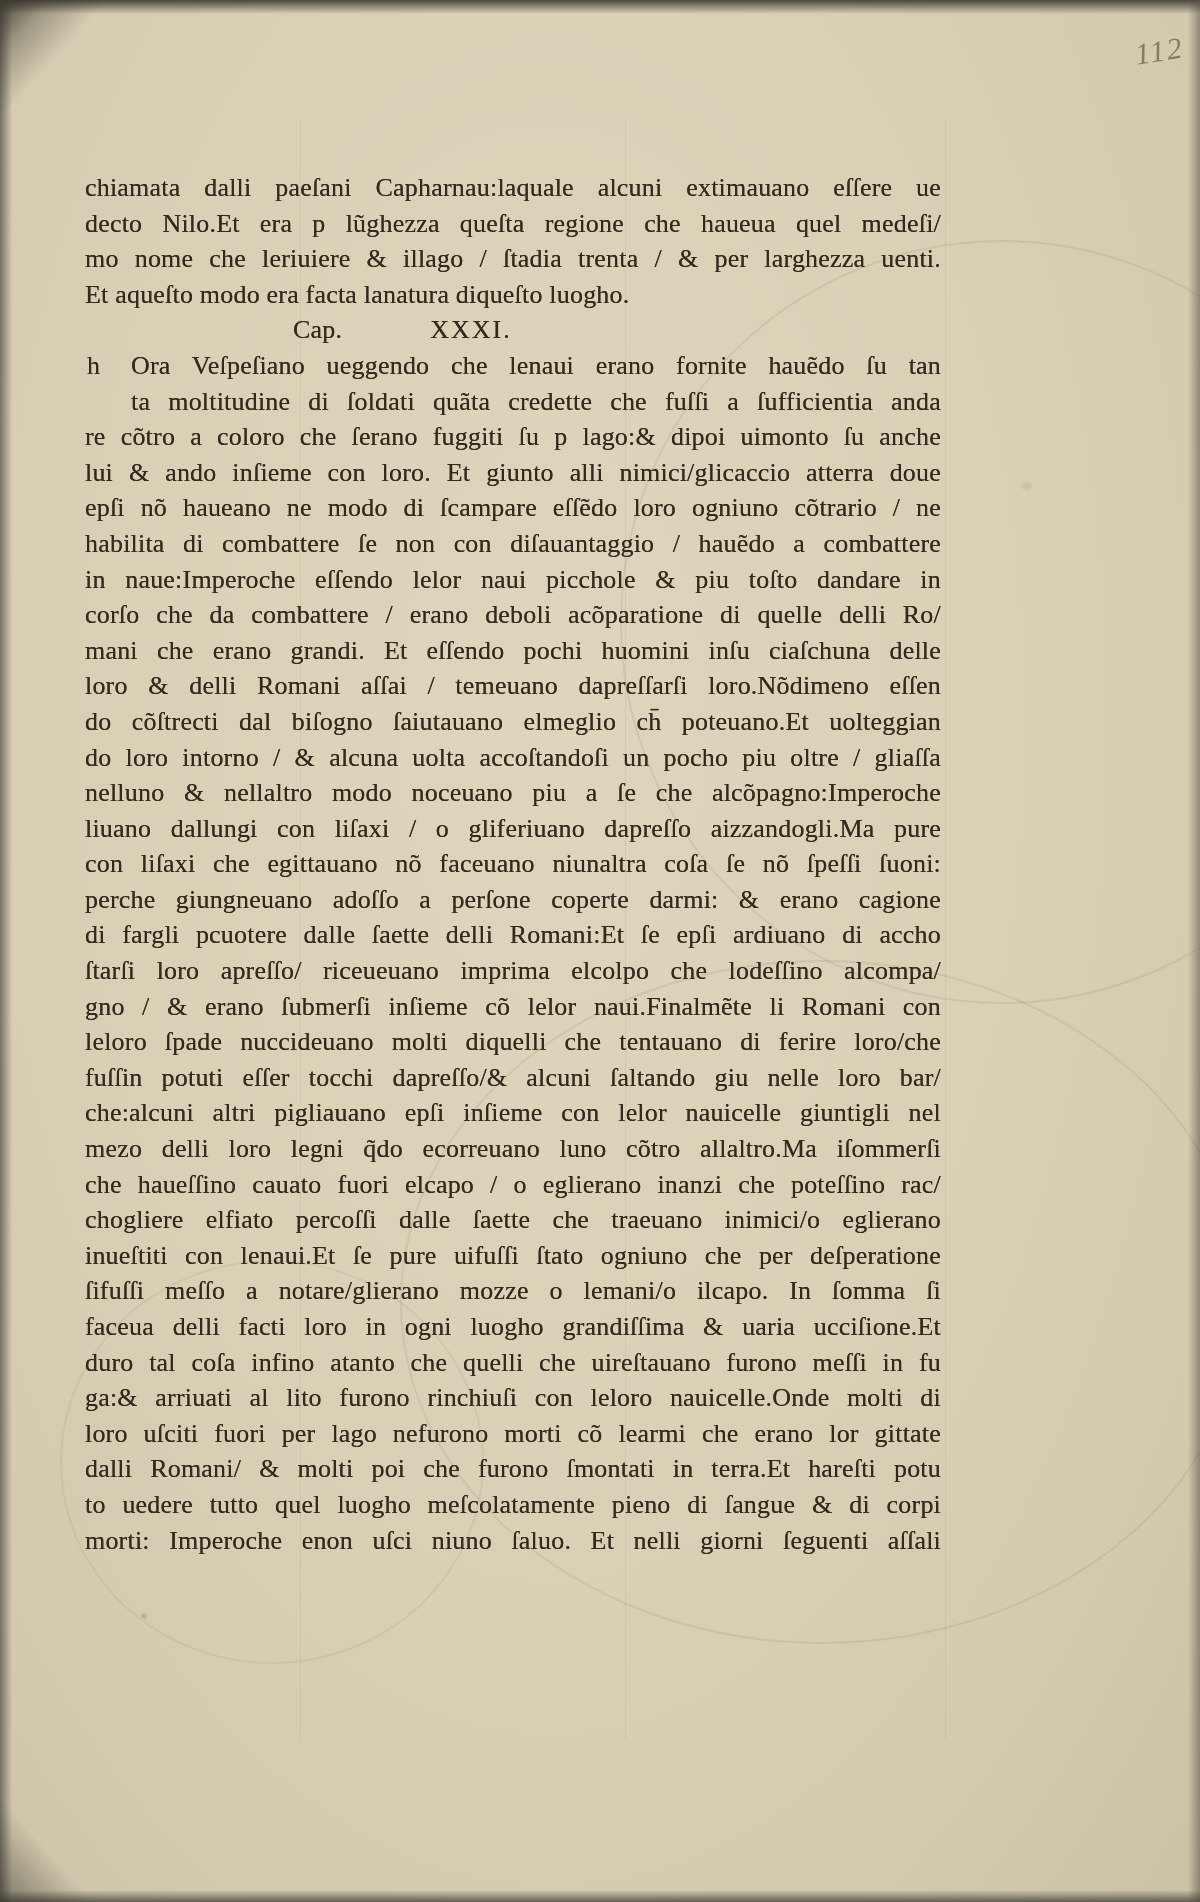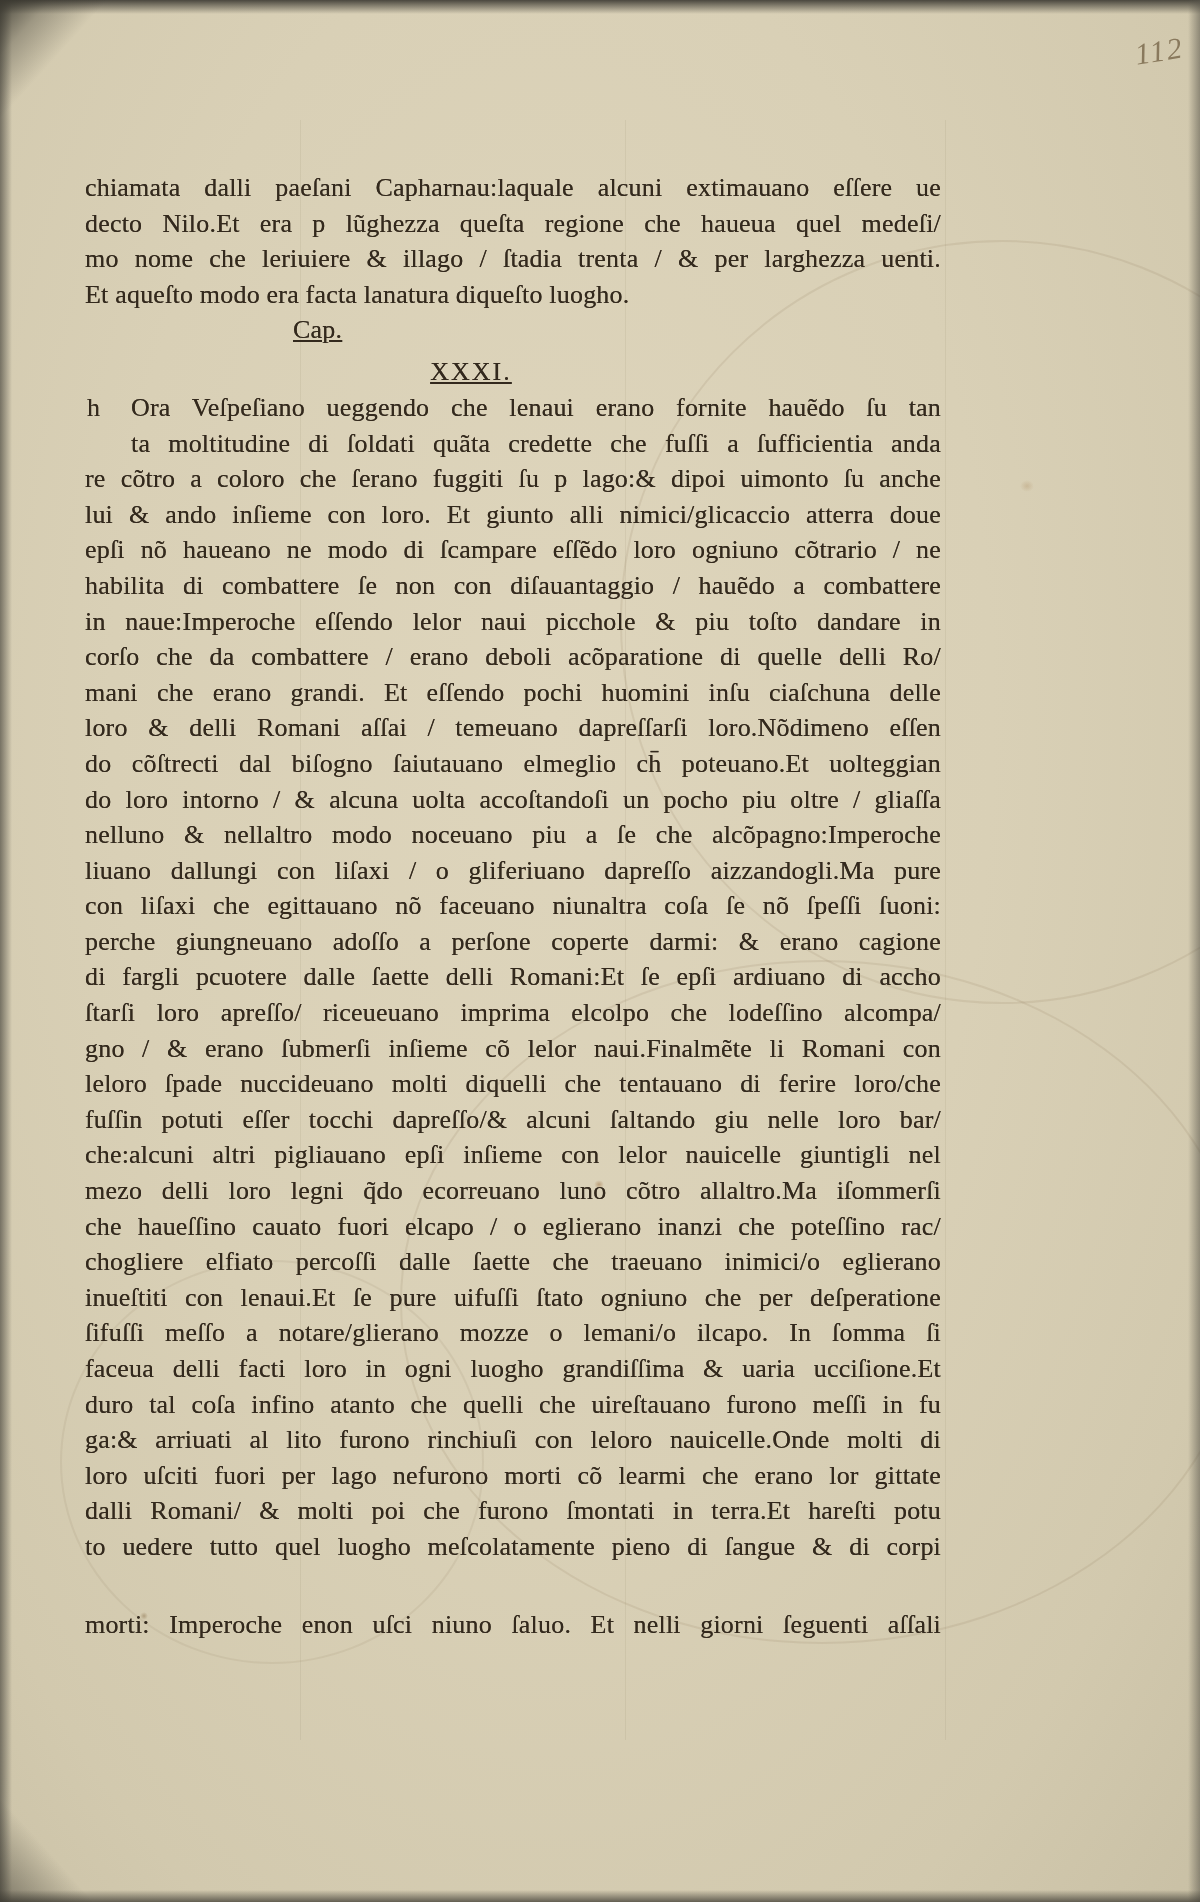--- a/index.html
+++ b/index.html
@@ -58,28 +58,28 @@
   }
   .line{
     white-space:nowrap;
     text-align:justify;
     text-align-last:justify;
   }
   .para1 .line:last-child{text-align-last:left;}
   .para2{position:relative;}
   .para2 .line:nth-child(2),   
   .para2 .line:nth-child(3){padding-left:46px;}
-  .para2 .line:last-child{text-align-last:justify;margin-top:42px;}
+  .para2 .line:last-child{text-align-last:justify;}
   .guide-letter{
     position:absolute;left:2px;top:0;
     font-size:26px;color:#33291d;
   }
-  .cap-row{display:flex;text-decoration:underline;}
+  .cap-row{display:flex;}
   .cap-label{margin-left:208px;}
-  .cap-num{margin-left:88px;letter-spacing:2px;margin-top:42px;}
+  .cap-num{margin-left:88px;letter-spacing:2px;}
 </style>
 </head>
 <body>
 
 <div class="paper">
   <div class="wm wm1"></div>
   <div class="wm wm2"></div>
   <div class="wm wm3"></div>
   <div class="chain c1"></div>
   <div class="chain c2"></div>

